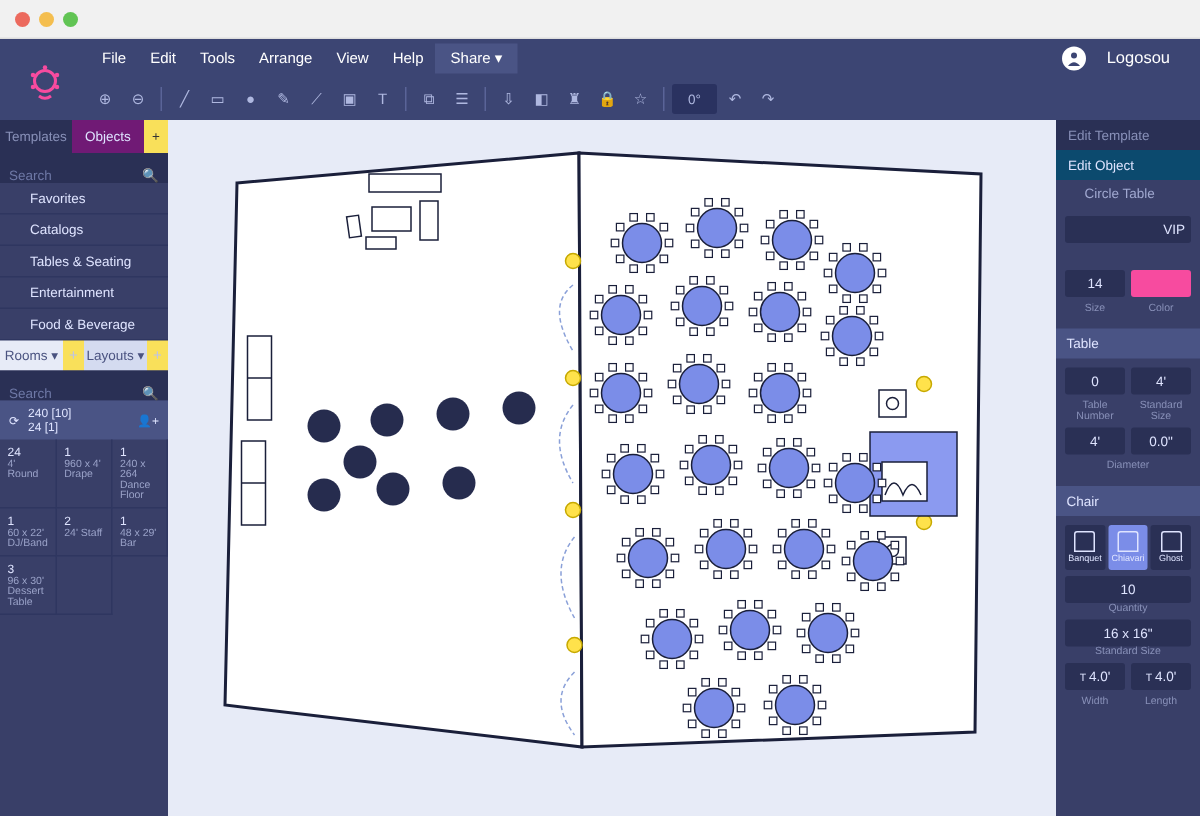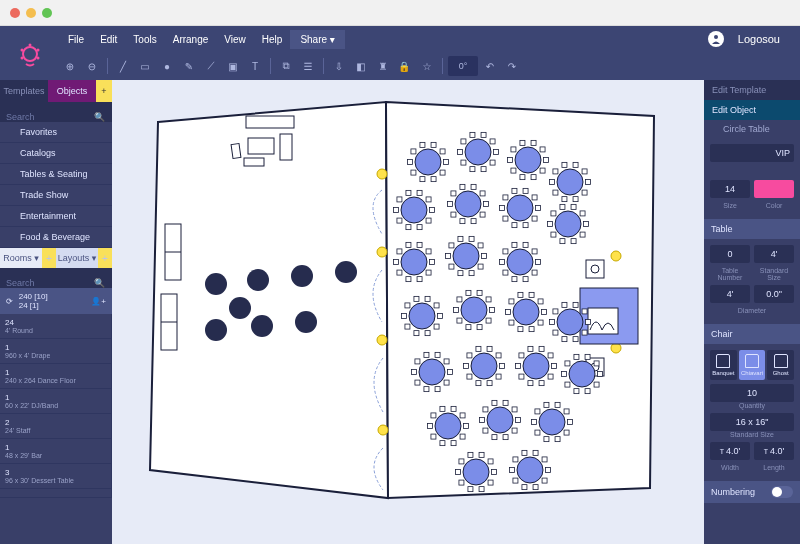--- a/index.html
+++ b/index.html
@@ -25,21 +25,21 @@
 .tab{flex:1;display:flex;align-items:center;justify-content:center;font-size:9px;color:#8890b8;cursor:pointer}
 .tab.active{background:#701a75;color:#dfe4ff}
 .tab.plus{flex:0 0 16px;background:#f9e05a;color:#333}
 .search{height:20px;background:#2a3055;display:flex;align-items:flex-end;padding:0 6px;font-size:9px;color:#6e78a6}
 .cat{padding:5px 20px;font-size:9px;color:#dfe4ff;border-bottom:1px solid #2f3660;cursor:pointer}
 .rooms-row{display:flex;height:20px}
 .rooms-row .tab{background:#e7ebf7;color:#4a5380;font-size:9px}
 .rooms-row .tab.layouts{background:#d4dbf0}
 .rooms-row .plus{flex:0 0 14px;background:#f9e05a;display:flex;align-items:center;justify-content:center;font-size:10px}
 .room-stats{background:#4a5485;padding:4px 6px;font-size:8px;color:#dfe4ff;display:flex;align-items:center;gap:6px}
-.obj-grid{display:grid;grid-template-columns:1fr;font-size:7px;color:#9aa2c8}
+.obj-grid{display:grid;grid-template-columns:1fr 1fr 1fr;font-size:7px;color:#9aa2c8}
 .obj-item{padding:4px 5px;border-bottom:1px solid #2f3660;border-right:1px solid #2f3660}
 .obj-item .n{color:#dfe4ff;font-size:8px}
 .canvas{flex:1;background:#e7ebf7;position:relative;padding:10px}
 .floor{position:absolute;left:20px;top:14px;width:530px;height:420px}
 .right{width:96px;background:#393f68;color:#dfe4ff;font-size:9px;overflow:hidden}
 .panel-tab{background:#2a3055;padding:5px 8px;color:#8890b8;font-size:9px}
 .panel-tab.active{background:#0c4a6e;color:#dfe4ff}
 .panel-sec{padding:5px 7px;font-size:9px;color:#dfe4ff;background:#4a5485;margin-top:0}
 .panel-body{padding:6px}
 .input-row{display:flex;gap:4px;margin-bottom:4px}
@@ -129,21 +129,20 @@
         <div class="tab active">Objects</div>
         <div class="tab plus">+</div>
       </div>
       <div class="search">
           <span>Search</span>
           <span style="margin-left:auto">🔍</span>
         </div>
       <div class="cat">Favorites</div>
       <div class="cat">Catalogs</div>
       <div class="cat">Tables &amp; Seating</div>
-      <div class="cat">Trade Show</div>
       <div class="cat">Entertainment</div>
       <div class="cat">Food &amp; Beverage</div>
       <div class="rooms-row">
         <div class="tab">Rooms ▾</div>
         <div class="plus">+</div>
         <div class="tab layouts">Layouts ▾</div>
         <div class="plus">+</div>
       </div>
       <div class="search">
           <span>Search</span>
@@ -602,19 +601,15 @@
         <div class="lbl">Standard Size</div>
         <div class="input-row">
           <div class="inp"><span style="font-size:7px">T </span><span>4.0'</span></div>
           <div class="inp"><span style="font-size:7px">T </span><span>4.0'</span></div>
         </div>
         <div class="lbl-row lbl">
             <span>Width</span>
             <span>Length</span>
           </div>
       </div>
-      <div class="toggle" style="background:#4a5485">
-        <span>Numbering</span>
-          <div class="tog-sw"></div>
-      </div>
     </div>
   </div>
 </div>
 
 </body></html>

